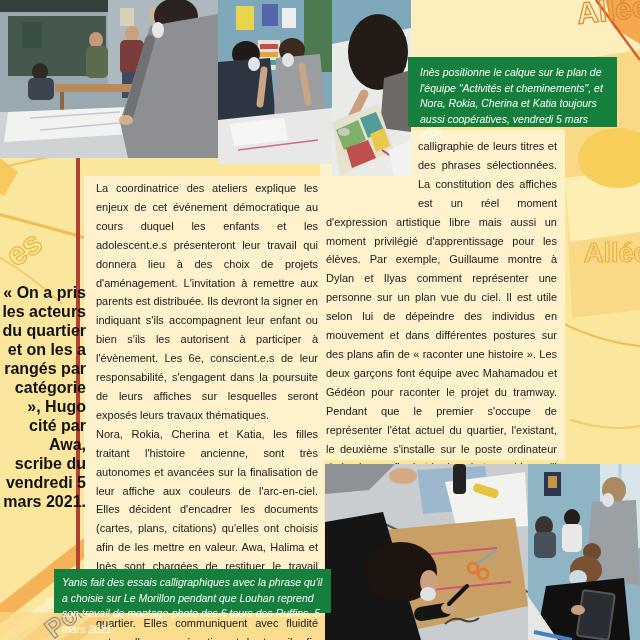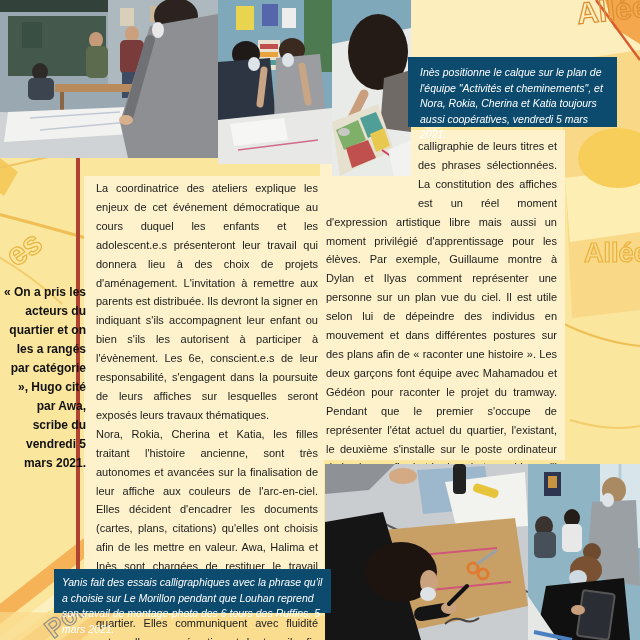--- a/index.html
+++ b/index.html
@@ -23,26 +23,26 @@
   }
   .right-col {
     left:326px; top:137px; width:231px; z-index:2;
     font-size:11px; line-height:18.9px; color:#1b1b1b; text-align:justify;
   }
   .main-col p, .right-col p { margin:0; }
   .wrap-spacer { float:left; width:92px; height:57px; }
 
   .pull-quote {
     left:2px; top:283px; width:84px; z-index:2;
-    font-size:12px; font-weight:bold; line-height:19px;
+    font-size:16px; font-weight:bold; line-height:19px;
     text-align:right; color:#111;
   }
 
   .caption {
-    background:#0c4a6e; color:#ffffff; font-style:italic;
+    background:#15803d; color:#ffffff; font-style:italic;
     font-size:10.5px; line-height:15.5px; box-sizing:border-box; z-index:4;
   }
   .caption p { margin:0; }
   .caption-tr { left:408px; top:57px; width:209px; height:70px; padding:8px 10px 6px 12px; text-align:left; }
   .caption-bl { left:54px; top:569px; width:277px; height:44px; padding:6px 8px; text-align:left; }
 
   .photo { overflow:hidden; z-index:2; }
   .photo svg { display:block; }
   .photo-1 { left:0;   top:0;   width:218px; height:158px; }
   .photo-2 { left:218px; top:0; width:114px; height:164px; }

